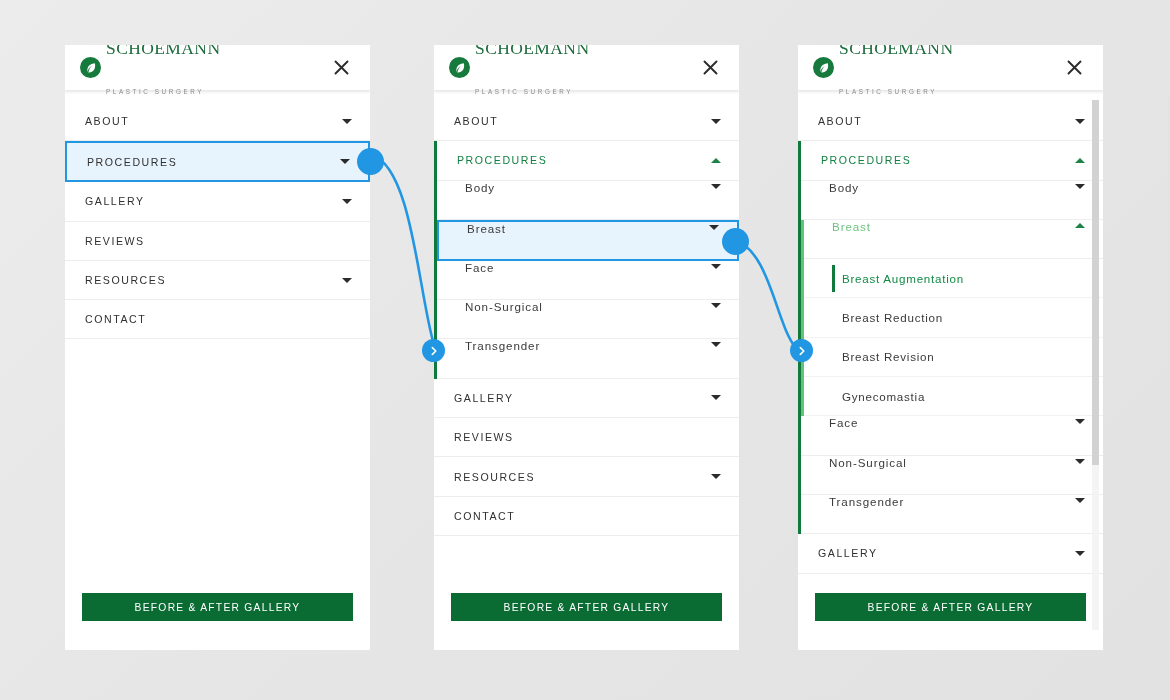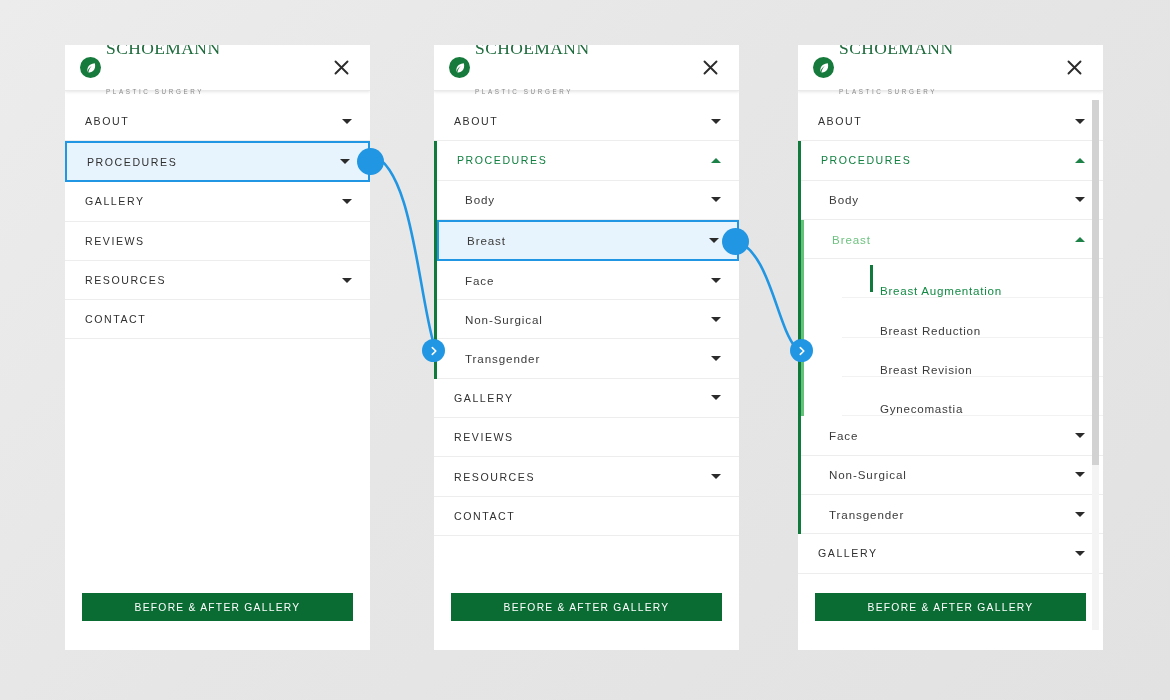--- a/index.html
+++ b/index.html
@@ -135,21 +135,21 @@
     position: relative;
     background: #fff;
   }
   .submenu.lvl1 { border-left: 3px solid #0f7a3b; }
   .submenu.lvl2 { border-left: 3px solid #63c278; }
 
   .sub-row {
     position: relative;
     height: 39.3px;
     display: flex;
-    align-items: center;
+    align-items: flex-start;
     justify-content: space-between;
     padding: 0 18px 0 28px;
     border-bottom: 1px solid #ededed;
     background: #fff;
     cursor: pointer;
   }
   .sub-row .sub-label {
     font-size: 11.6px;
     letter-spacing: 0.9px;
     color: #3a3a3a;
@@ -160,26 +160,25 @@
     height: 41px;
     z-index: 3;
   }
   .sub-row.soft-green .sub-label { color: #6ec27f; }
 
   
   .leaf-row {
     position: relative;
     height: 39.3px;
     display: flex;
-    align-items: flex-end;
+    align-items: center;
     padding: 0 18px 0 38px;
     border-bottom: 1px solid #f2f2f2;
     background: #fff;
     cursor: pointer;
-    margin-left: 38px;
   }
   .leaf-row .leaf-label {
     font-size: 11.6px;
     letter-spacing: 0.75px;
     color: #3a3a3a;
   }
   .leaf-row.active .leaf-label { color: #128a43; }
   .leaf-row.active::before {
     content: "";
     position: absolute;

